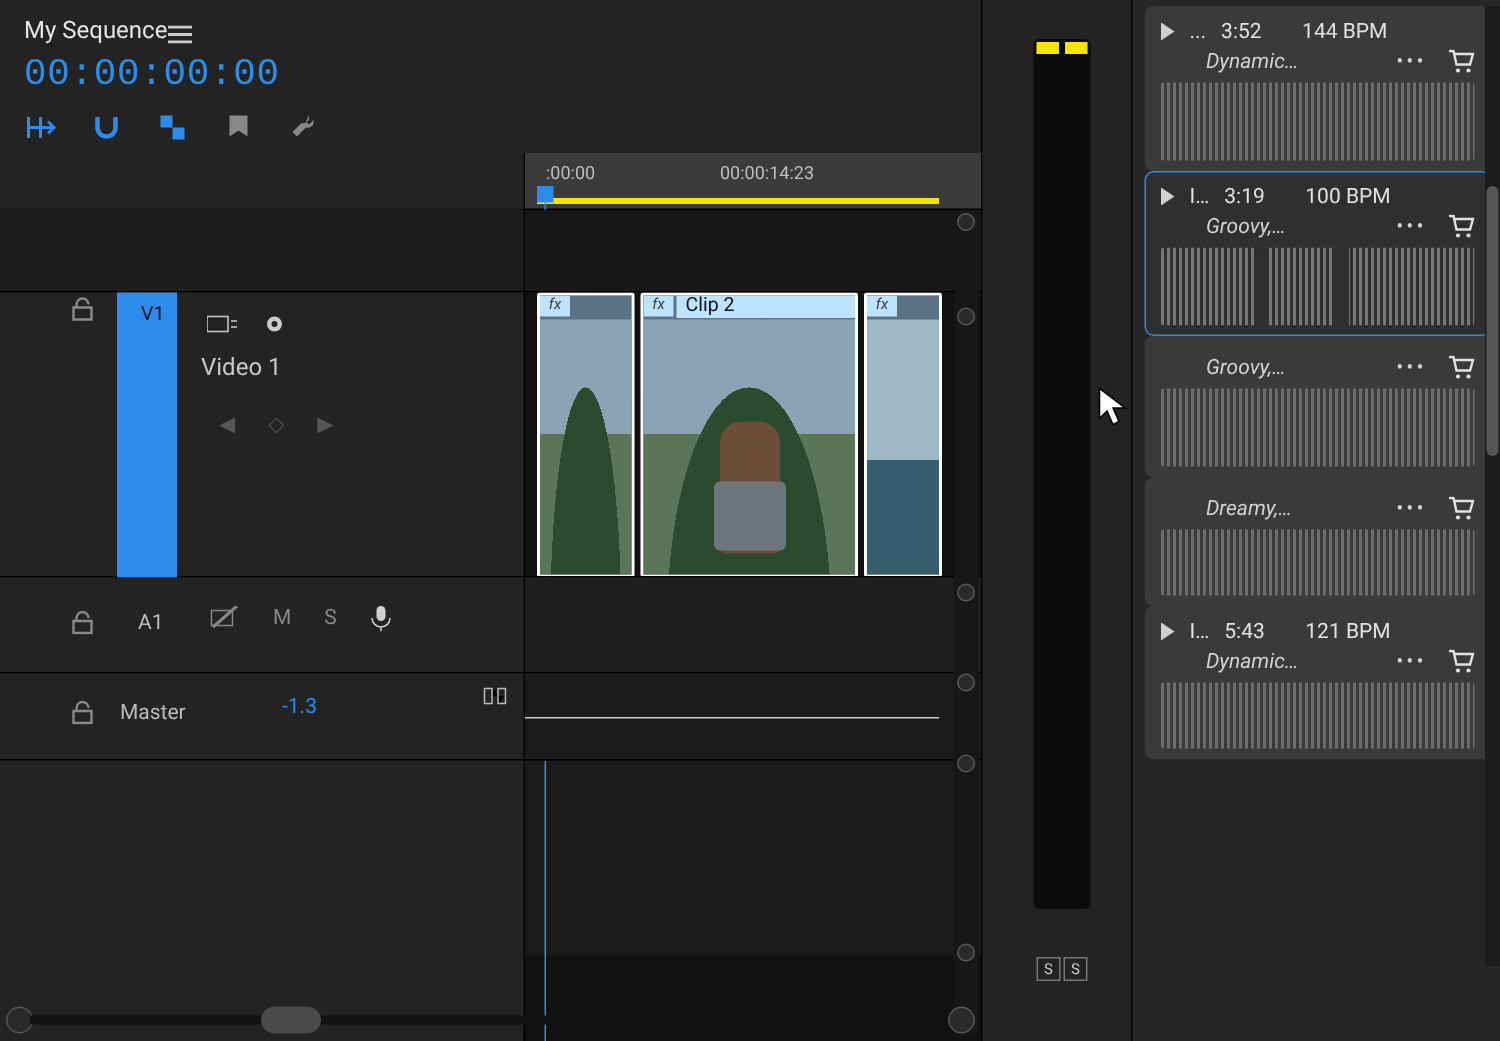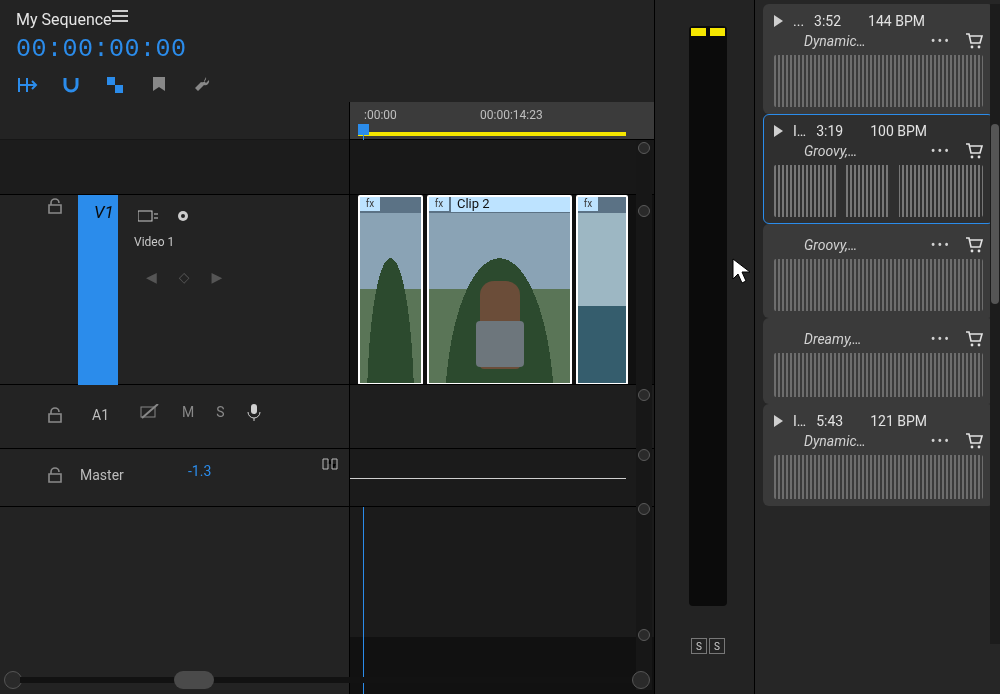--- a/index.html
+++ b/index.html
@@ -2,61 +2,61 @@
 <html><head>
 <meta charset="utf-8">
 <style>
   * { box-sizing: border-box; margin: 0; padding: 0; font-family: -apple-system, "Segoe UI", Roboto, sans-serif; }
   body { background:#000; width:1000px; height:694px; color:#ccc; overflow:hidden; font-size:14px; }
   svg { display:block; }
   .root { display:flex; width:1000px; height:694px; }
   
   .tl-panel { width:655px; height:694px; background:#232323; display:flex; flex-direction:column; position:relative; border-right:1px solid #000;}
   .tl-header { padding:10px 16px 6px 16px; }
-  .seq-row { display:flex; align-items:flex-start; }
+  .seq-row { display:flex; align-items:flex-end; }
   .seq-name { font-size:16px; color:#e5e5e5; }
   .timecode { color:#2b8ceb; font-size:25px; font-family: "Courier New", monospace; letter-spacing:0.5px; margin:6px 0 10px 0; }
   .toolbar { display:flex; align-items:center; gap:22px; margin-top:2px; }
   .tool { width:22px; height:22px; display:flex; align-items:center; justify-content:center; color:#2b8ceb; cursor:pointer; }
   .tool.muted { color:#888; }
   .tl-split { display:flex; flex:1; min-height:0; }
   .tl-left { width:350px; background:#232323; border-right:1px solid #000; position:relative; }
   .tl-right { flex:1; background:#111; position:relative; overflow:hidden; }
   
   .ruler { height:38px; background:#3b3b3b; border-bottom:1px solid #000; position:relative; font-family:"Courier New",monospace; font-size:12px; color:#bfbfbf; }
   .ruler .tick { position:absolute; top:6px; }
   .ruler .under { position:absolute; left:8px; right:28px; top:30px; height:4px; background:#f5e600; }
   .playhead { position:absolute; left:8px; top:22px; width:11px; height:11px; background:#2b8ceb; }
   .playhead::after{content:"";position:absolute;left:5px;top:11px;width:1px;height:600px;background:#2b8ceb;}
   .track-blank { height:55px; background:#181818; border-bottom:1px solid #000; position:relative;}
   .video-area { height:190px; background:#111; border-bottom:1px solid #000; position:relative; display:flex; gap:4px; padding:0 0 0 8px; overflow:hidden;}
   .clip { position:relative; width:65px; height:190px; border:2px solid #fff; border-radius:2px; background:linear-gradient(#5b7285 0 35%,#3d5d3b 35% 100%); overflow:hidden;}
   .clip.wide{width:145px;}
-  .clip .fx { position:absolute; top:0; left:0; width:20px; height:14px; background:#bde3ff; color:#3a3a3a; font-size:10px; text-align:center; line-height:14px;}
+  .clip .fx { position:absolute; top:0; left:0; width:20px; height:14px; background:#bde3ff; color:#3a3a3a; font-size:10px; font-style:italic; text-align:center; line-height:14px;}
   .clip .lab{ position:absolute; top:-1px; left:22px; right:0; height:16px; background:#bde3ff; color:#111; font-size:13px; padding-left:6px; line-height:16px;}
   
   .mount{position:absolute;inset:16px 0 0 0;background:
     radial-gradient(ellipse at 50% 120%,#2c4a2e 0 55%,transparent 55%),
     linear-gradient(#8aa3b5 0 45%,#5a7557 45% 100%);}
   .person{position:absolute;left:50%;top:45%;transform:translateX(-50%);width:40px;height:88px;
     background:#6b4d39;border-radius:14px 14px 4px 4px;}
   .person .skirt{position:absolute;left:-4px;right:-4px;top:40px;height:46px;background:#6d767c;border-radius:4px;}
   .sea{background:linear-gradient(#9db7c3 0 55%,#355d6d 55% 100%);}
   .audio-area{height:64px;background:#1e1e1e;border-bottom:1px solid #000;position:relative;}
   .master-area{height:58px;background:#1b1b1b;border-bottom:1px solid #000;position:relative;}
   .below{height:130px;background:#1b1b1b;}
   
   .lh-blank{height:38px;background:#232323;border-bottom:1px solid #161616;}
   .lh-stripe{height:55px;background:#1c1c1c;border-bottom:1px solid #000;}
   .lh-video{height:190px;background:#232323;border-bottom:1px solid #000;display:flex;align-items:flex-start;}
   .lh-video .vsel{width:40px;height:190px;background:#2b8ceb;margin-left:78px;}
-  .lh-video .vlabel{position:absolute;left:94px;top:100px;font-size:17px;color:#111;font-style:italic;}
+  .lh-video .vlabel{position:absolute;left:94px;top:100px;font-size:13px;color:#111;}
   .vhdr{padding-left:10px;position:relative;flex:1;}
   .vhdr .row1{display:flex;align-items:center;gap:18px;padding-top:14px;margin-left:10px;color:#ccc;}
-  .vhdr .row2{margin:12px 0 0 6px;font-size:12px;color:#c8c8c8;}
+  .vhdr .row2{margin:12px 0 0 6px;font-size:16px;color:#c8c8c8;}
   .vhdr .row3{margin:20px 0 0 18px;display:flex;gap:22px;color:#555;}
   .lock{position:absolute;left:48px;top:96px;color:#8a8a8a}
   .lh-audio{height:64px;background:#232323;border-bottom:1px solid #000;position:relative;display:flex;align-items:center;}
   .lh-audio .lock{left:48px;top:22px;}
   .lh-audio .a1{position:absolute;left:92px;top:22px;color:#bcbcbc;}
   .lh-audio .atools{position:absolute;left:140px;top:18px;display:flex;gap:22px;align-items:center;color:#888;}
   .lh-master{height:58px;background:#232323;border-bottom:1px solid #000;position:relative;}
   .lh-master .lock{left:48px;top:18px;}
   .lh-master .ml{position:absolute;left:80px;top:18px;color:#bcbcbc;}
   .lh-master .val{position:absolute;left:188px;top:14px;color:#2b8ceb;}

